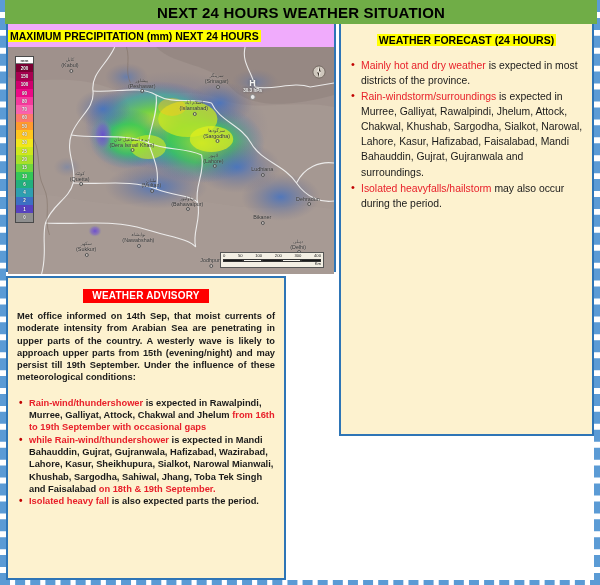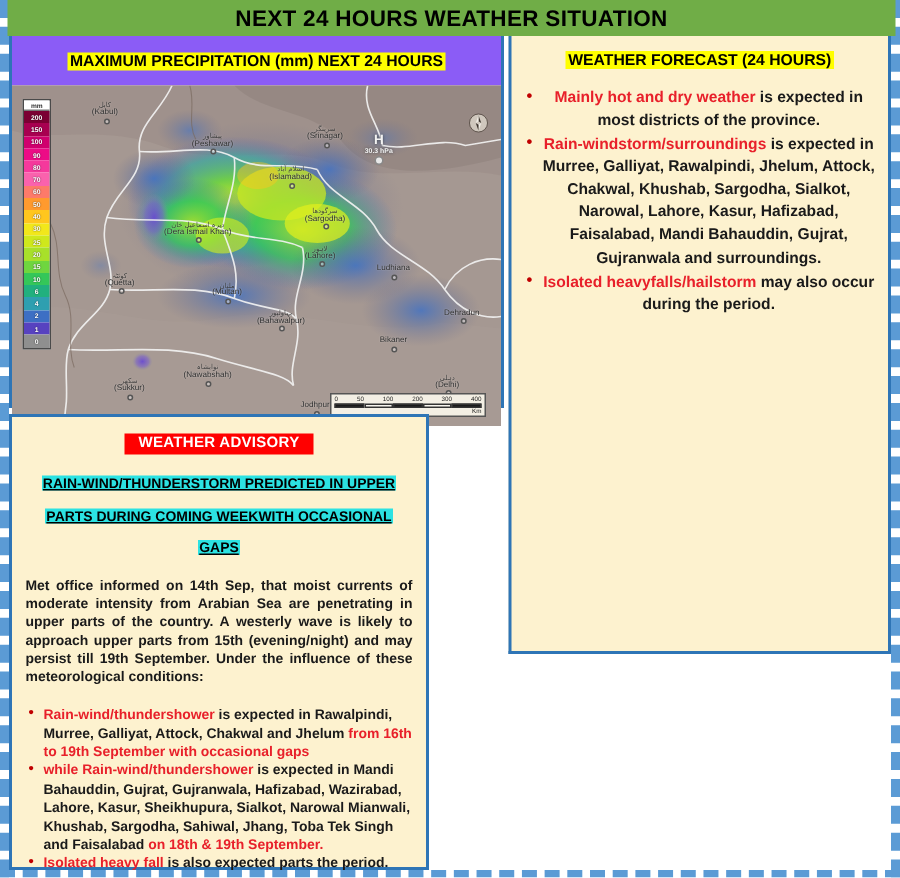--- a/index.html
+++ b/index.html
@@ -58,25 +58,25 @@
     position: absolute;
     left: 0px;
     top: 0px;
     width: 330px;
     height: 248px;
     background: #fdf2cf;
     border: 2px solid #2e75b6;
     border-top: none;
   }
   .map-panel-head {
-    height: 33px;
+    height: 23px;
     display: flex;
     align-items: center;
-    justify-content: center;
-    background: #8b5cf6;
+    justify-content: flex-start;
+    background: #f0abfc;
   }
   .map-panel-head .hl {
     background: #ffff00;
     font-size: 10.5px;
     font-weight: bold;
     color: #000;
     padding: 0 2px;
     white-space: nowrap;
   }
 
@@ -292,25 +292,25 @@
     font-size: 10.5px;
     font-weight: bold;
     padding: 0 3px;
     letter-spacing: .2px;
   }
   .fc-list { list-style: none; }
   .fc-list li {
     position: relative;
     padding-left: 12px;
     font-size: 10.4px;
-    font-weight: bold;
+    font-weight: normal;
     color: #1a1a1a;
     line-height: 1.45;
     margin-bottom: 1px;
-    text-align: center;
+    text-align: left;
   }
   .fc-list li::before {
     content: "\2022";
     position: absolute;
     left: 2px;
     top: -1px;
     color: #c00000;
     font-size: 11px;
   }
 </style>
@@ -507,23 +507,20 @@
           </div>
           <div class="sb-unit">Km</div>
         </div>
       </div>
     </div>
 
     <div class="advisory">
       <div class="adv-badge-row">
         <span class="adv-badge">WEATHER ADVISORY</span>
       </div>
-      <div class="adv-sub">
-        <span>RAIN-WIND/THUNDERSTORM PREDICTED IN UPPER PARTS DURING COMING WEEKWITH OCCASIONAL GAPS</span>
-      </div>
       <div class="adv-body">Met office informed on 14th Sep, that moist currents of moderate intensity from Arabian Sea are penetrating in upper parts of the country. A westerly wave is likely to approach upper parts from 15th (evening/night) and may persist till 19th September. Under the influence of these meteorological conditions:</div>
       <ul class="adv-list">
         <li><span class="red">Rain-wind/thundershower</span><span> is expected in Rawalpindi, Murree, Galliyat, Attock, Chakwal and Jhelum </span><span class="red">from 16th to 19th September with occasional gaps</span></li>
         <li><span class="red">while Rain-wind/thundershower</span><span> is expected in Mandi Bahauddin, Gujrat, Gujranwala, Hafizabad, Wazirabad, Lahore, Kasur, Sheikhupura, Sialkot, Narowal Mianwali, Khushab, Sargodha, Sahiwal, Jhang, Toba Tek Singh and Faisalabad </span><span class="red">on 18th &amp; 19th September.</span></li>
         <li><span class="red">Isolated heavy fall</span><span> is also expected parts the period.</span></li>
       </ul>
     </div>
   </div>
 
   <div class="forecast">

